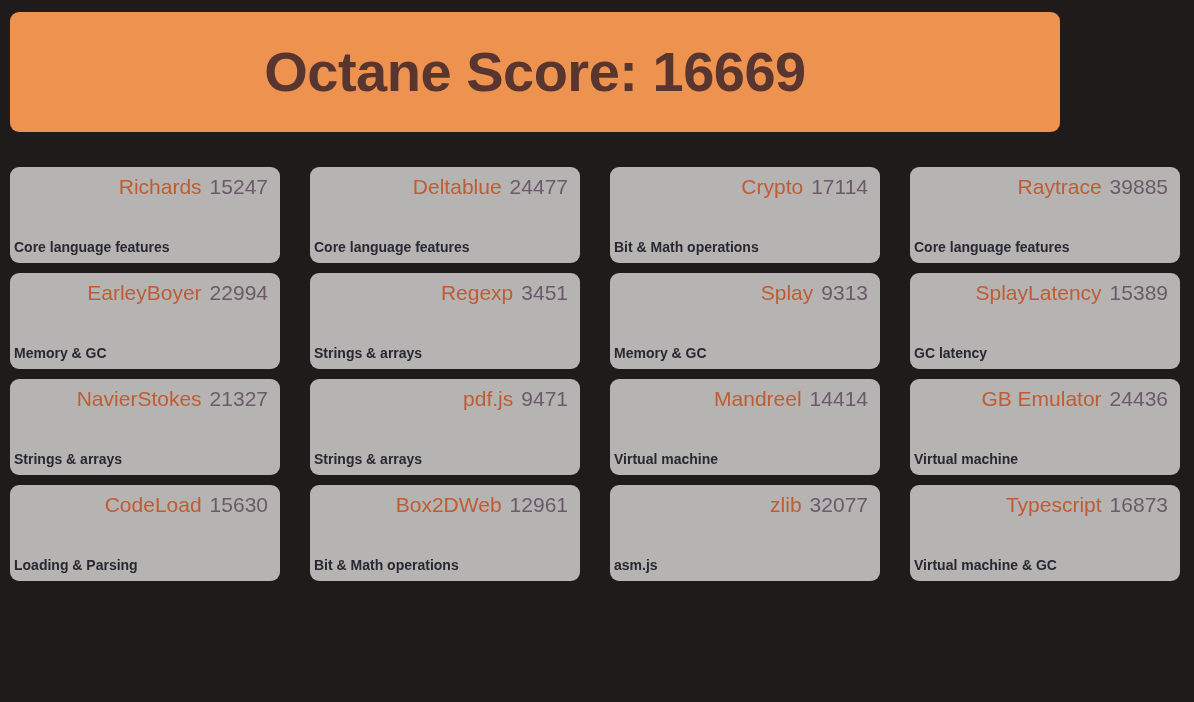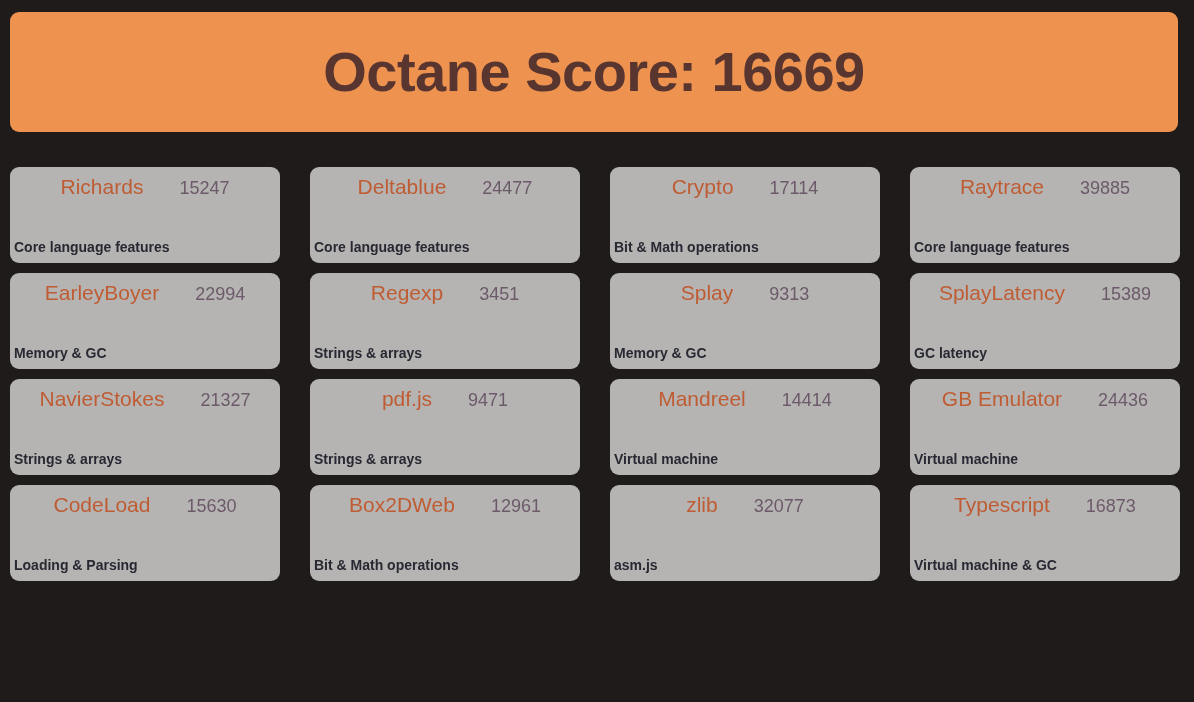--- a/index.html
+++ b/index.html
@@ -21,21 +21,21 @@
     height: 702px;
     position: relative;
     background: #1e1b1a;
   }
 
   
   .score-banner {
     position: absolute;
     left: 10px;
     top: 12px;
-    width: 1168px;
+    width: 1050px;
     height: 120px;
     background: #ee9250;
     border-radius: 9px;
     display: flex;
     align-items: center;
     justify-content: center;
   }
 
   .score-banner-text {
     font-family: "Liberation Sans", sans-serif;
@@ -70,44 +70,43 @@
     overflow: hidden;
   }
 
   .bench-card:nth-child(4n) {
     margin-right: 0;
   }
 
   .bench-card-top {
     display: flex;
     align-items: baseline;
-    justify-content: center;
+    justify-content: flex-end;
     width: 100%;
   }
 
   .bench-name {
     font-family: "Liberation Sans", sans-serif;
     font-size: 21px;
     font-weight: normal;
     color: #bf5c33;
     line-height: 1.15;
     white-space: nowrap;
     overflow: hidden;
     text-overflow: ellipsis;
   }
 
   .bench-score {
     font-family: "Liberation Sans", sans-serif;
-    font-size: 18px;
+    font-size: 21px;
     font-weight: normal;
     color: #6c5a6a;
     line-height: 1.15;
     white-space: nowrap;
     padding-left: 8px;
-    margin-left: 28px;
   }
 
   .bench-category {
     position: absolute;
     left: 4px;
     bottom: 7px;
     font-family: "Liberation Sans", sans-serif;
     font-size: 14px;
     font-weight: bold;
     color: #282832;

